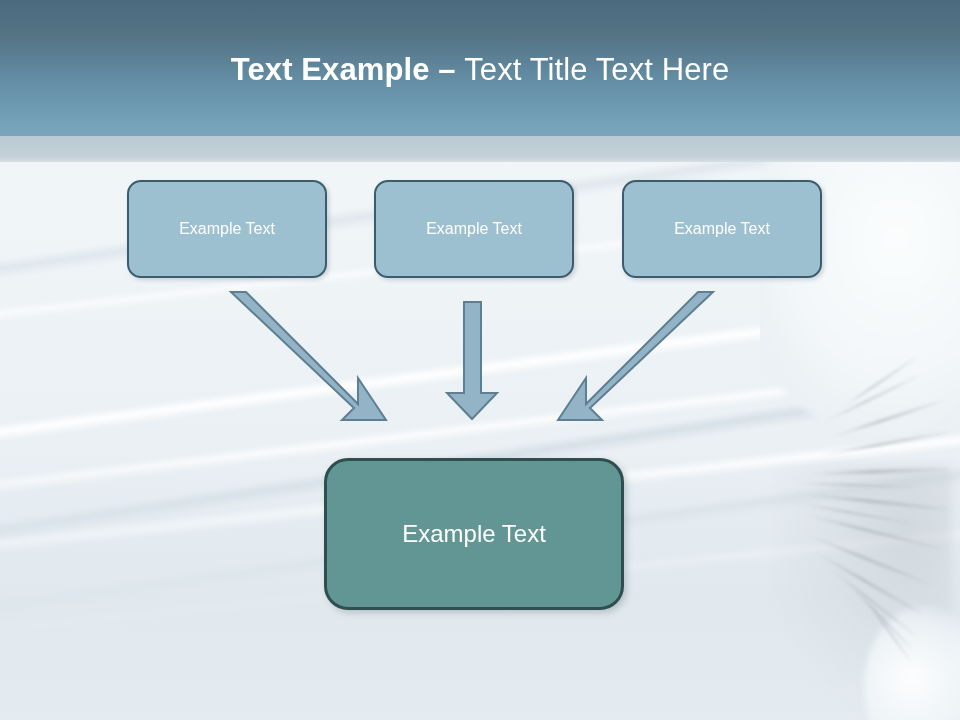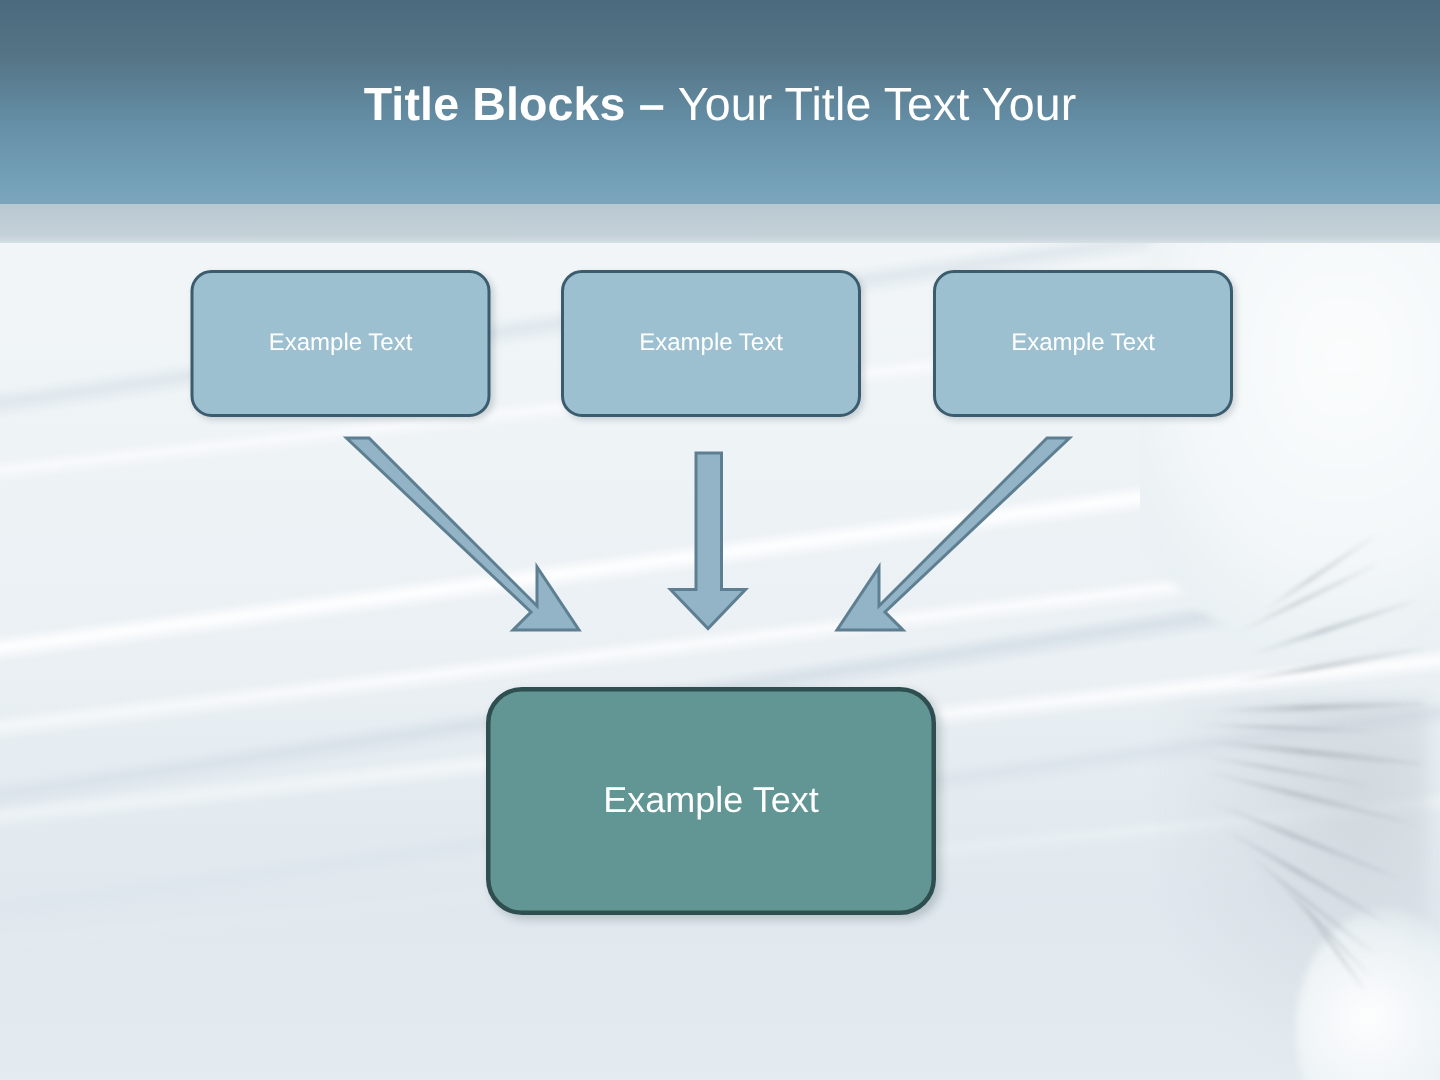--- a/index.html
+++ b/index.html
@@ -217,21 +217,21 @@
           <div class="lash" style="left: 80px; top: 272px; width: 92px; height: 2.2px; transform: rotate(-34deg);"></div>
           <div class="lash" style="left: 104px; top: 460px; width: 80px; height: 2px; transform: rotate(54deg);"></div>
           <div class="lash" style="left: 34px; top: 346px; width: 120px; height: 2.2px; transform: rotate(2deg);"></div>
           <div class="lash" style="left: 36px; top: 366px; width: 118px; height: 2.2px; transform: rotate(10deg);"></div>
         </div>
     </div>
   </div>
 
   <div class="header">
     <div class="slide-title">
-      <span class="t-bold">Title Blocks – </span><span class="t-light">Your Title Text Your</span>
+      <span class="t-bold">Text Example – </span><span class="t-light">Text Title Text Here</span>
     </div>
   </div>
   <div class="header-band"></div>
 
   <svg class="arrows" viewBox="0 0 960 720">
 
     <polygon fill="#93b3c6" stroke="#5e7f91" stroke-width="2" stroke-linejoin="round" points="233,292 245,280 347,382 363,366 363,426 303,426 319,410 217,308" transform="translate(6,6) scale(1,1)" style="display:none"></polygon>
     <g>
       <polygon fill="#93b3c6" stroke="#5e7f91" stroke-width="2" stroke-linejoin="miter" points="231,292 246,292 358,404 358,378 386,420 342,420 354,408 231,292"></polygon>
     </g>

